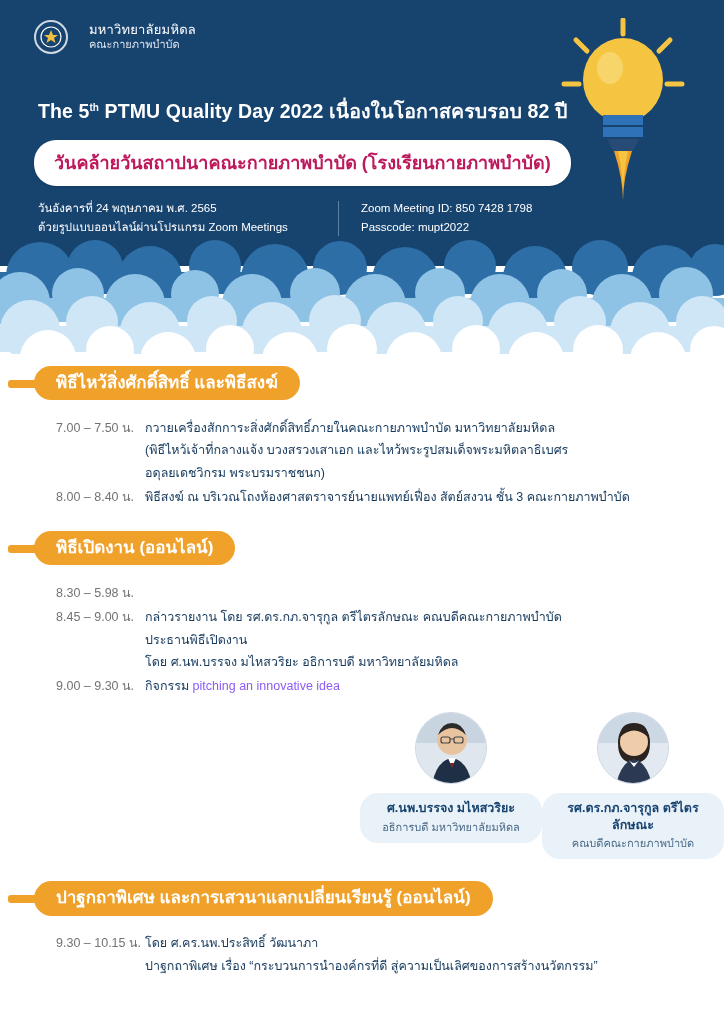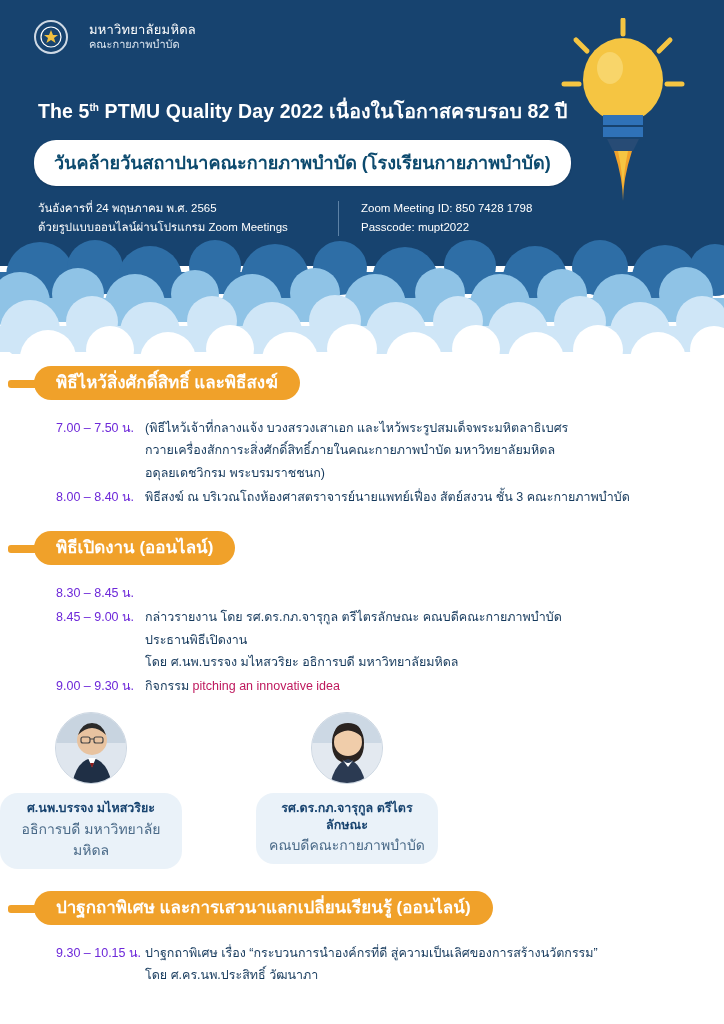--- a/index.html
+++ b/index.html
@@ -65,21 +65,21 @@
     white-space: nowrap;
   }
   .title-main sup { font-size: 10px; vertical-align: super; }
 
   .title-pill {
     position: absolute;
     top: 140px; left: 34px;
     background: #ffffff;
     border-radius: 22px;
     padding: 8px 20px 9px 20px;
-    color: #0c4a6e;
+    color: #be185d;
     font-size: 18px;
     font-weight: bold;
     white-space: nowrap;
     box-shadow: 0 1px 2px rgba(0,0,0,0.14);
   }
 
   .meta {
     position: absolute;
     top: 199px; left: 38px;
     display: flex;
@@ -154,39 +154,38 @@
   .row {
     display: flex;
     align-items: flex-start;
     padding: 1px 0 1px 0;
   }
   .row .time {
     width: 115px;
     min-width: 115px;
     text-align: right;
     padding-left: 56px;
-    color: #6d28d9;
+    color: #737373;
     font-size: 12.5px;
     line-height: 1.78;
     white-space: nowrap;
   }
   .row .desc {
     color: #15395c;
     font-size: 12.5px;
     line-height: 1.78;
     padding-left: 30px;
   }
   .row .desc .l { display: block; }
-  .highlight { color: #be185d; }
+  .highlight { color: #8b5cf6; }
 
   
   .speakers {
     display: flex;
-    justify-content: flex-start;
-    gap: 74px;
+    justify-content: flex-end;
     margin-top: 14px;
   }
   .speaker { width: 182px; text-align: center; }
   .photo {
     width: 72px; height: 72px;
     border-radius: 50%;
     margin: 0 auto;
     overflow: hidden;
     background: #dfe6ee;
     position: relative;
@@ -200,21 +199,21 @@
     padding: 7px 10px 8px 10px;
   }
   .name-card .nm {
     color: #17436f;
     font-size: 12.5px;
     font-weight: bold;
     line-height: 1.3;
   }
   .name-card .rl {
     color: #4a6a88;
-    font-size: 14px;
+    font-size: 11px;
     line-height: 1.5;
     margin-top: 2px;
   }
 
   .gap-a { height: 22px; }
   .gap-c { height: 22px; }
 </style>
 </head>
 <body>
 
@@ -343,42 +342,42 @@
   <div class="body">
 
     <div class="section-head">
       <div class="bar"></div>
       <div class="pill">พิธีไหว้สิ่งศักดิ์สิทธิ์ และพิธีสงฆ์</div>
     </div>
     <div class="rows">
       <div class="row">
         <div class="time">7.00 – 7.50 น.</div>
         <div class="desc">
+          <span class="l">กวายเครื่องสักการะสิ่งศักดิ์สิทธิ์ภายในคณะกายภาพบำบัด มหาวิทยาลัยมหิดล</span>
           <span class="l">(พิธีไหว้เจ้าที่กลางแจ้ง บวงสรวงเสาเอก และไหว้พระรูปสมเด็จพระมหิตลาธิเบศร</span>
-          <span class="l">กวายเครื่องสักการะสิ่งศักดิ์สิทธิ์ภายในคณะกายภาพบำบัด มหาวิทยาลัยมหิดล</span>
           <span class="l">อดุลยเดชวิกรม พระบรมราชชนก)</span>
         </div>
       </div>
       <div class="row">
         <div class="time">8.00 – 8.40 น.</div>
         <div class="desc">
           <span class="l">พิธีสงฆ์ ณ บริเวณโถงห้องศาสตราจารย์นายแพทย์เฟื่อง สัตย์สงวน ชั้น 3 คณะกายภาพบำบัด</span>
         </div>
       </div>
     </div>
 
     <div class="gap-a"></div>
 
     <div class="section-head">
       <div class="bar"></div>
       <div class="pill">พิธีเปิดงาน (ออนไลน์)</div>
     </div>
     <div class="rows">
       <div class="row">
-        <div class="time">8.30 – 8.45 น.</div>
+        <div class="time">8.30 – 5.98 น.</div>
       </div>
       <div class="row">
         <div class="time">8.45 – 9.00 น.</div>
         <div class="desc">
           <span class="l">กล่าวรายงาน โดย    รศ.ดร.กภ.จารุกูล  ตรีไตรลักษณะ  คณบดีคณะกายภาพบำบัด</span>
           <span class="l">ประธานพิธีเปิดงาน</span>
           <span class="l">โดย ศ.นพ.บรรจง  มไหสวริยะ   อธิการบดี มหาวิทยาลัยมหิดล</span>
         </div>
       </div>
       <div class="row">
@@ -432,20 +431,20 @@
     <div class="gap-c"></div>
 
     <div class="section-head">
       <div class="bar"></div>
       <div class="pill">ปาฐกถาพิเศษ และการเสวนาแลกเปลี่ยนเรียนรู้ (ออนไลน์)</div>
     </div>
     <div class="rows">
       <div class="row">
         <div class="time">9.30 – 10.15 น.</div>
         <div class="desc">
+          <span class="l">โดย  ศ.คร.นพ.ประสิทธิ์  วัฒนาภา</span>
           <span class="l">ปาฐกถาพิเศษ เรื่อง “กระบวนการนำองค์กรที่ดี สู่ความเป็นเลิศของการสร้างนวัตกรรม”</span>
-          <span class="l">โดย  ศ.คร.นพ.ประสิทธิ์  วัฒนาภา</span>
         </div>
       </div>
     </div>
 
   </div>
 </div>
 
 </body></html>

